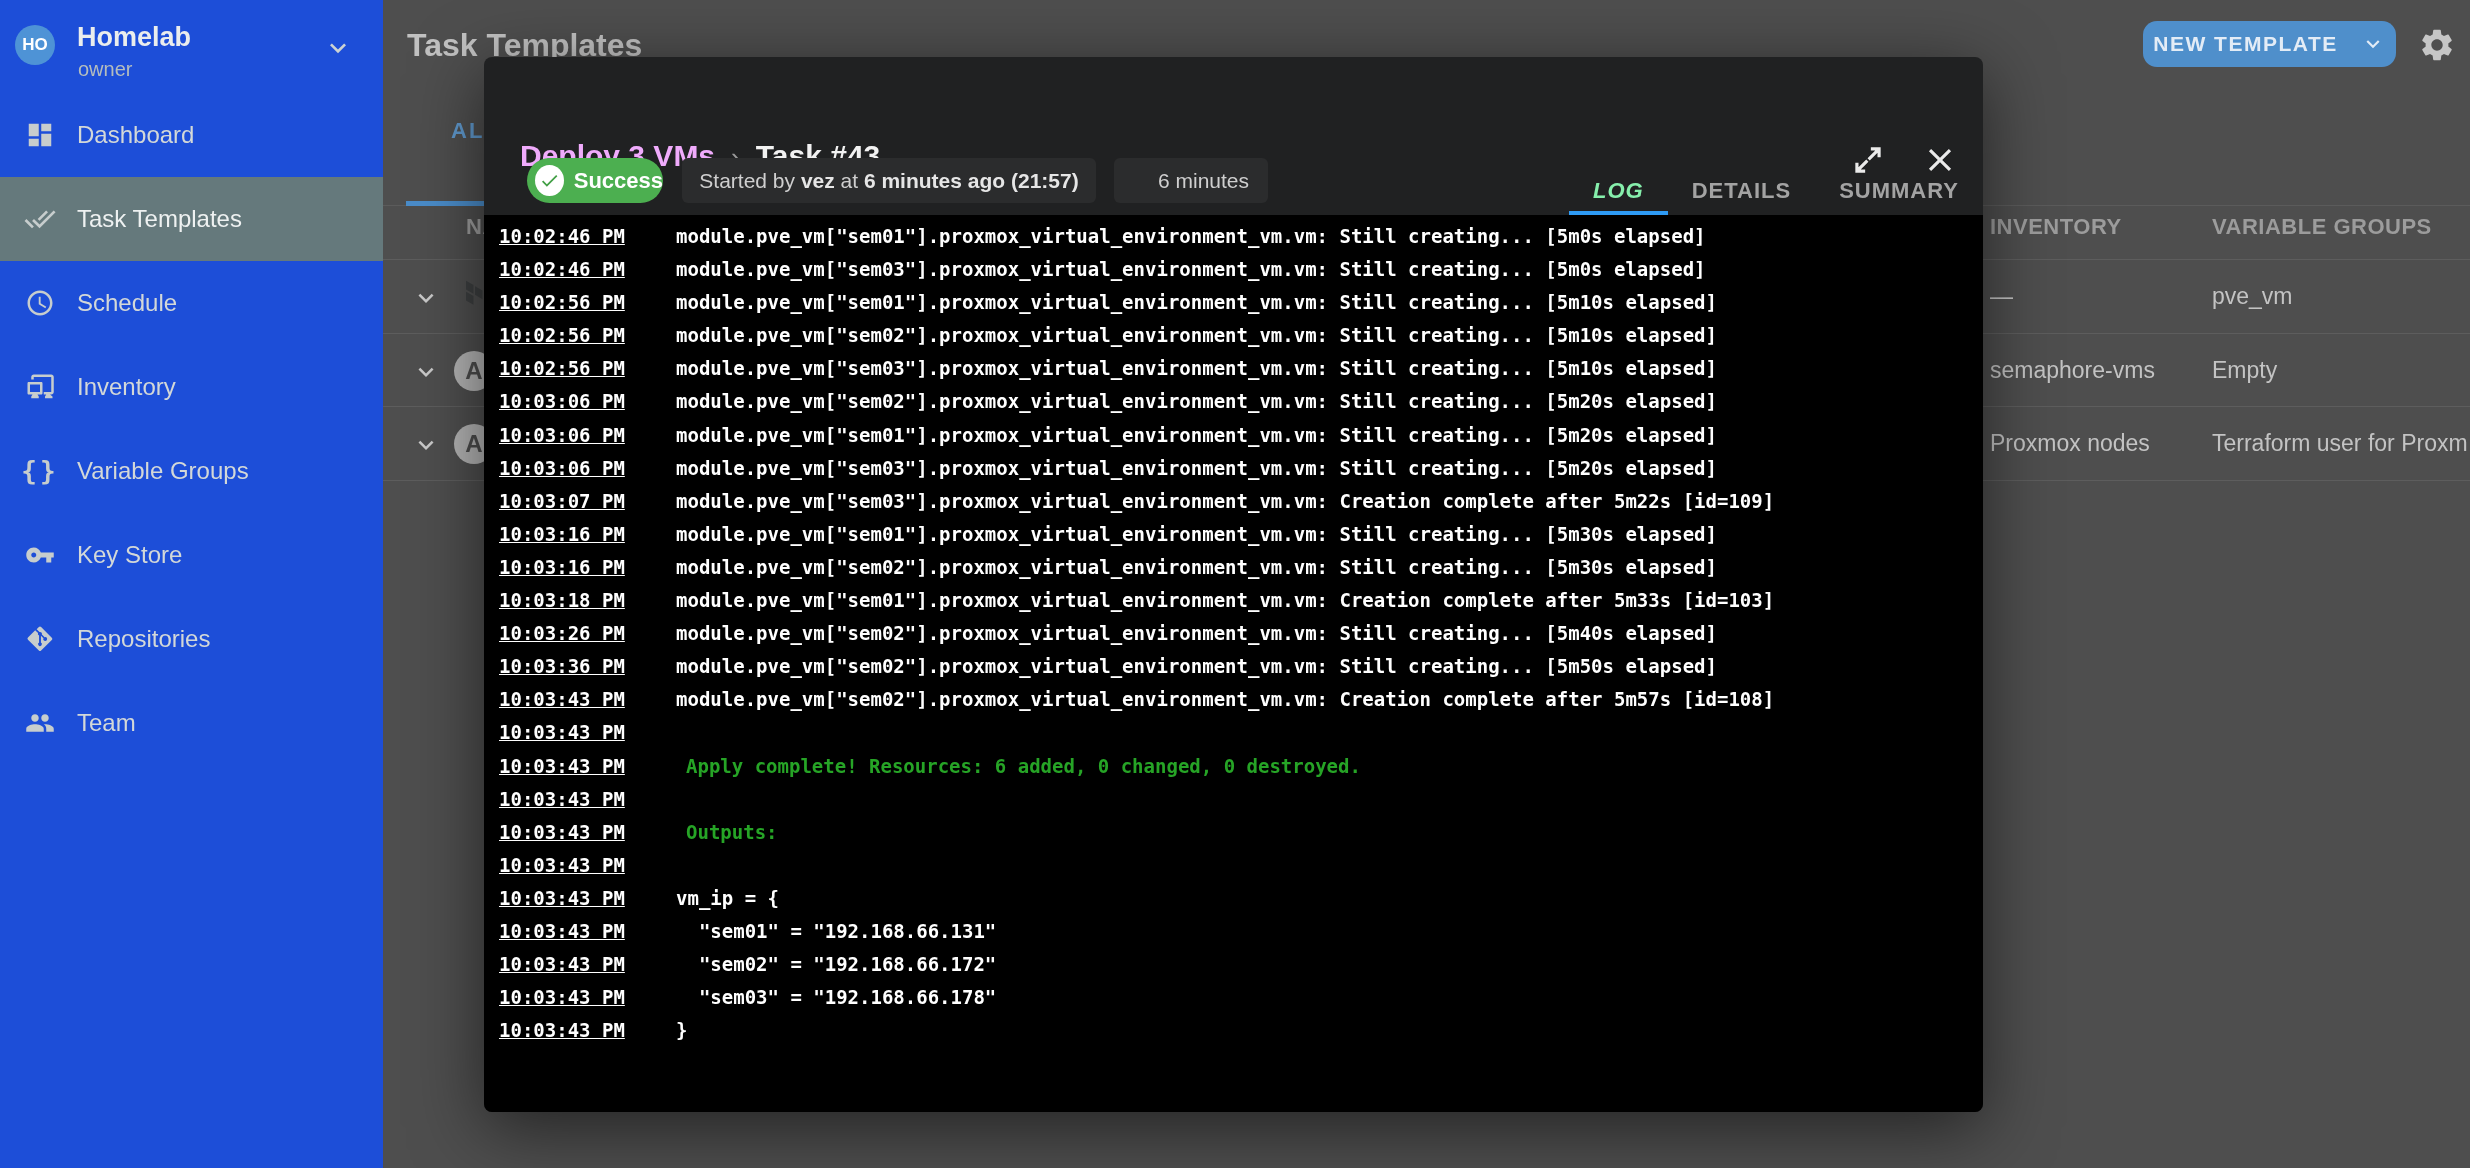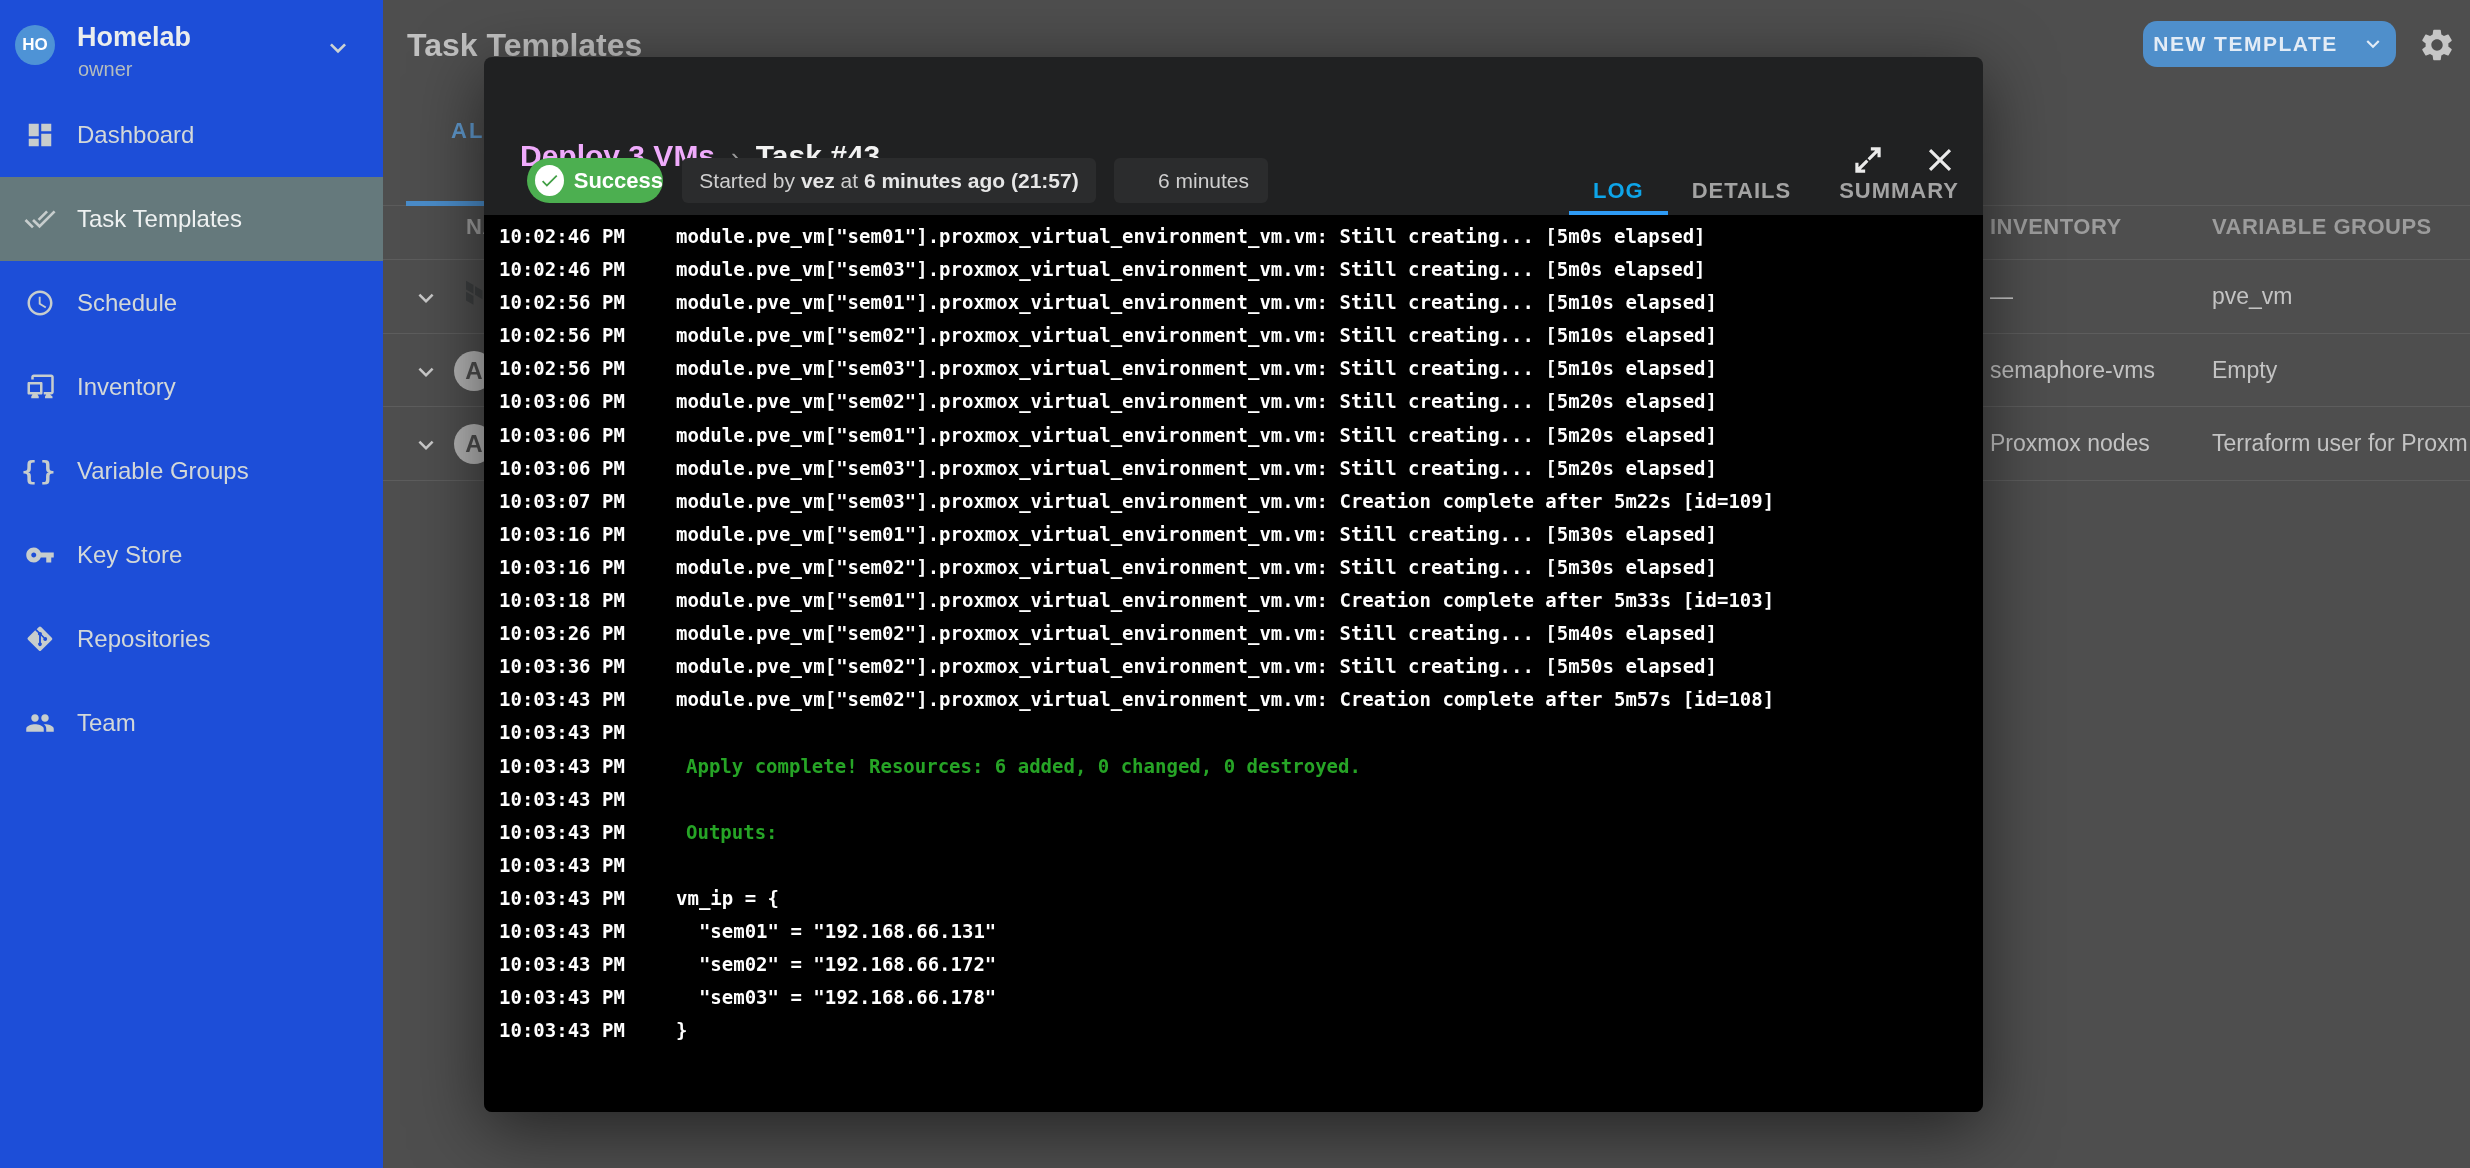--- a/index.html
+++ b/index.html
@@ -60,25 +60,25 @@
   .pill-label{color:#fff;font-size:22px;font-weight:bold;margin-left:10px;}
   .chip{position:absolute;top:101px;height:45px;border-radius:6px;background:#2b2c2d;color:#cfcfcf;font-size:21px;
     display:flex;align-items:center;justify-content:center;white-space:pre;}
   .chip b{color:#e6e6e6;}
   .chip-started{left:198px;width:414px;}
   .chip-duration{left:630px;width:154px;}
   .chip-clock{width:25px;height:25px;color:#fff;}
   .m-tabs{position:absolute;right:0;top:110px;height:48px;display:flex;}
   .m-tab{height:48px;padding:0 24px;display:flex;align-items:center;justify-content:center;
     font-size:22px;font-weight:bold;letter-spacing:1px;color:#a3a3a3;position:relative;cursor:pointer;}
-  .m-tab.active{color:#0ea5e9;}
+  .m-tab.active{color:#86efac;font-style:italic;}
   .m-tab.active::after{content:"";position:absolute;left:0;right:0;bottom:0;height:4px;background:#2e9bf5;}
   .logarea{position:absolute;left:0;top:158px;right:0;bottom:0;background:#000;padding-top:5px;}
   .log-line{display:flex;line-height:33.1px;font-family:"DejaVu Sans Mono",monospace;font-size:19px;font-weight:bold;color:#fff;}
-  .log-ts{width:177px;padding-left:15px;flex:none;white-space:pre;}
+  .log-ts{width:177px;padding-left:15px;flex:none;white-space:pre;text-decoration:underline;}
   .log-msg{white-space:pre;}
   .log-line.green .log-msg{color:#26a426;margin-left:10px;}
 </style>
 </head>
 <body>
 
 <div class="sidebar">
   <div class="ws">
     <div class="ws-avatar">HO</div>
     <div class="ws-name">Homelab</div>

